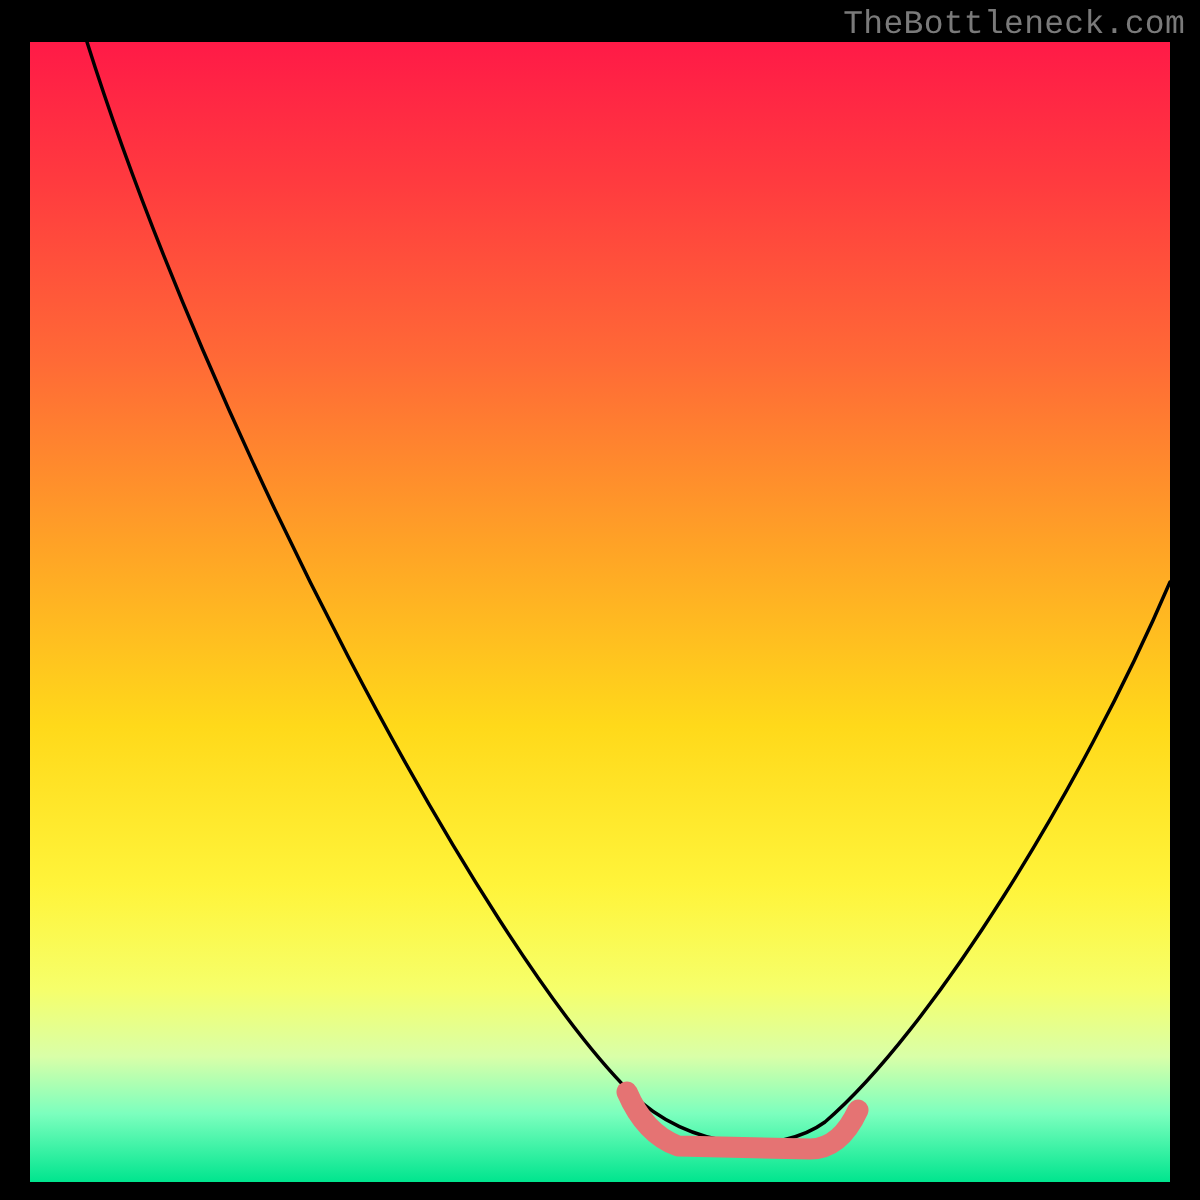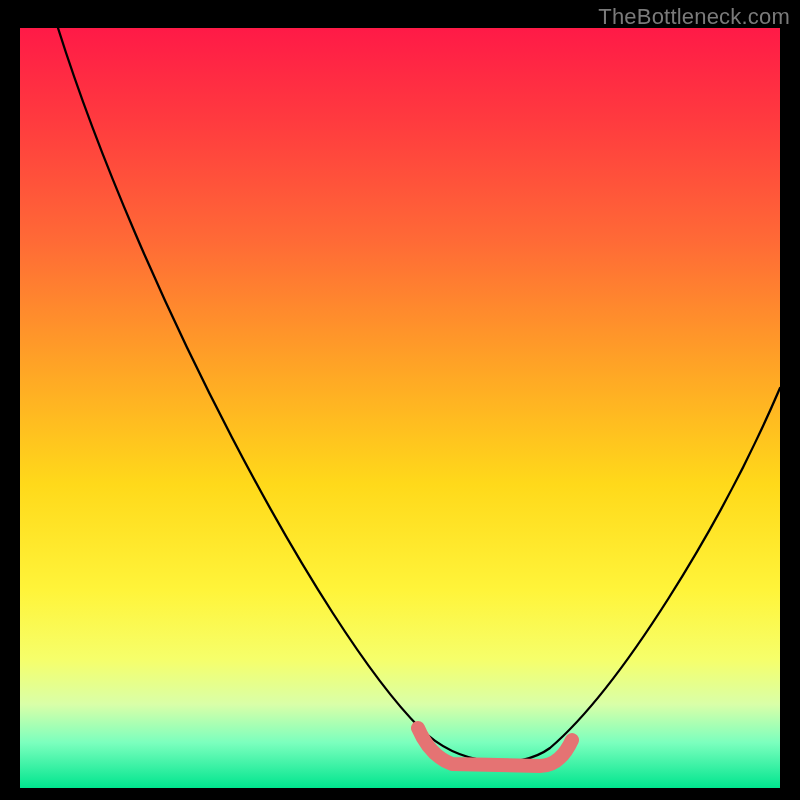--- a/index.html
+++ b/index.html
@@ -9,20 +9,21 @@
     height: 800px;
     background: #000;
     overflow: hidden;
     font-family: Arial, Helvetica, sans-serif;
   }
   .stage {
     position: relative;
     width: 800px;
     height: 800px;
     background: #000;
+    font-family: Liberation Mono, monospace;
   }
   .attribution {
     position: absolute;
     top: 4px;
     right: 10px;
     color: #7a7a7a;
     font-size: 22px;
     font-weight: 400;
     letter-spacing: 0.2px;
   }

